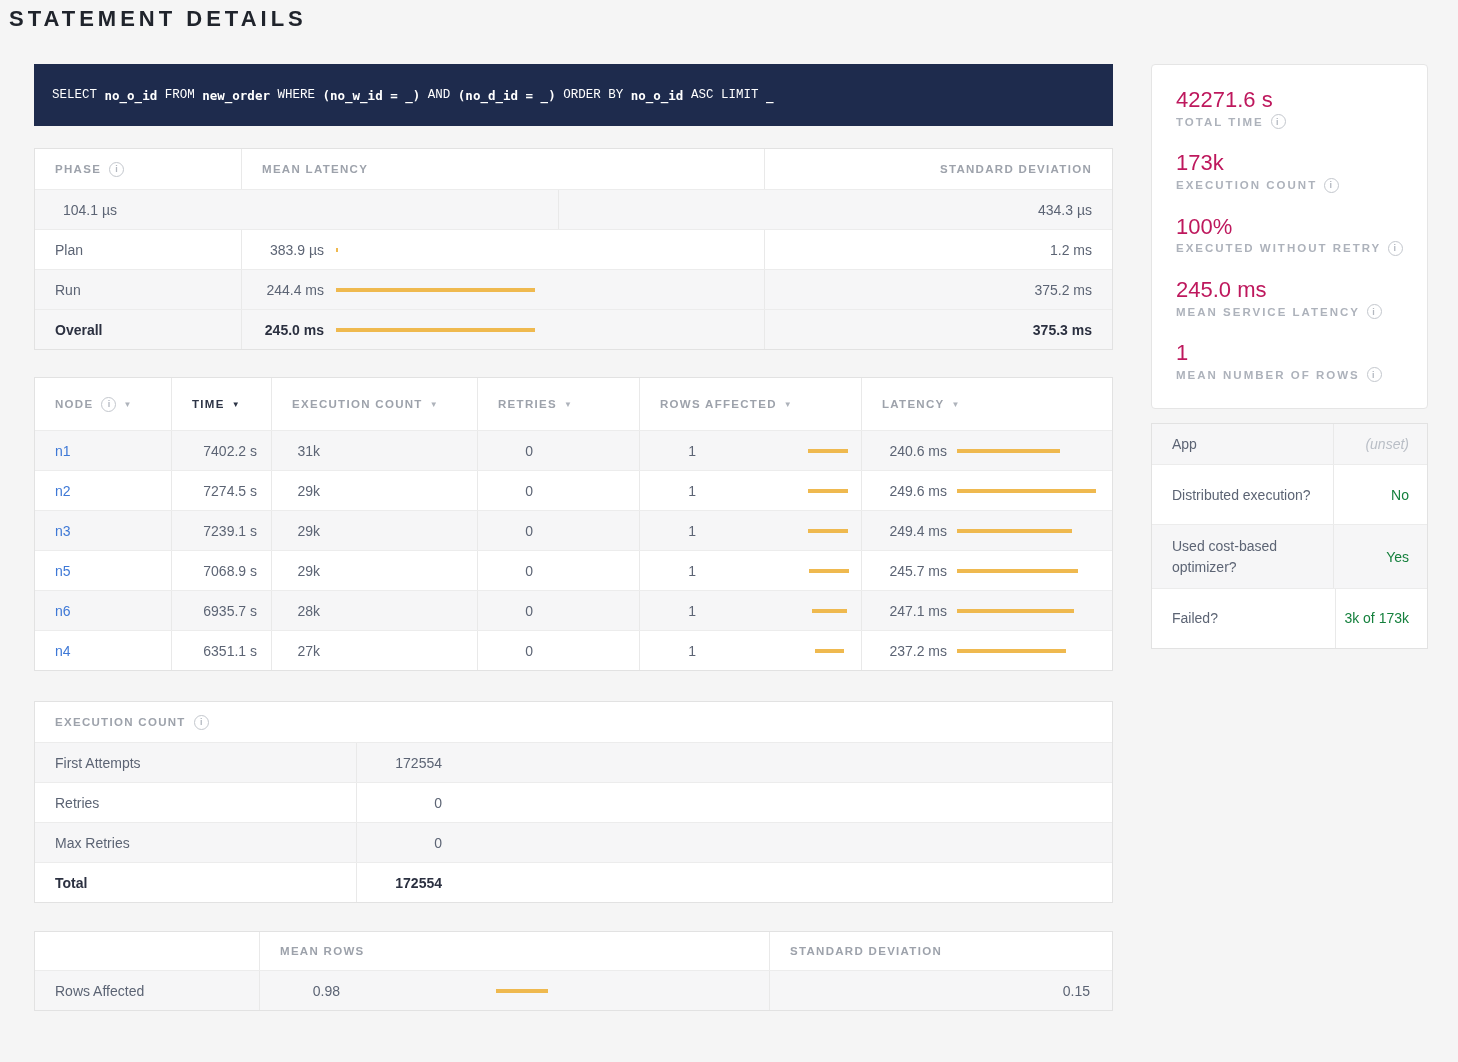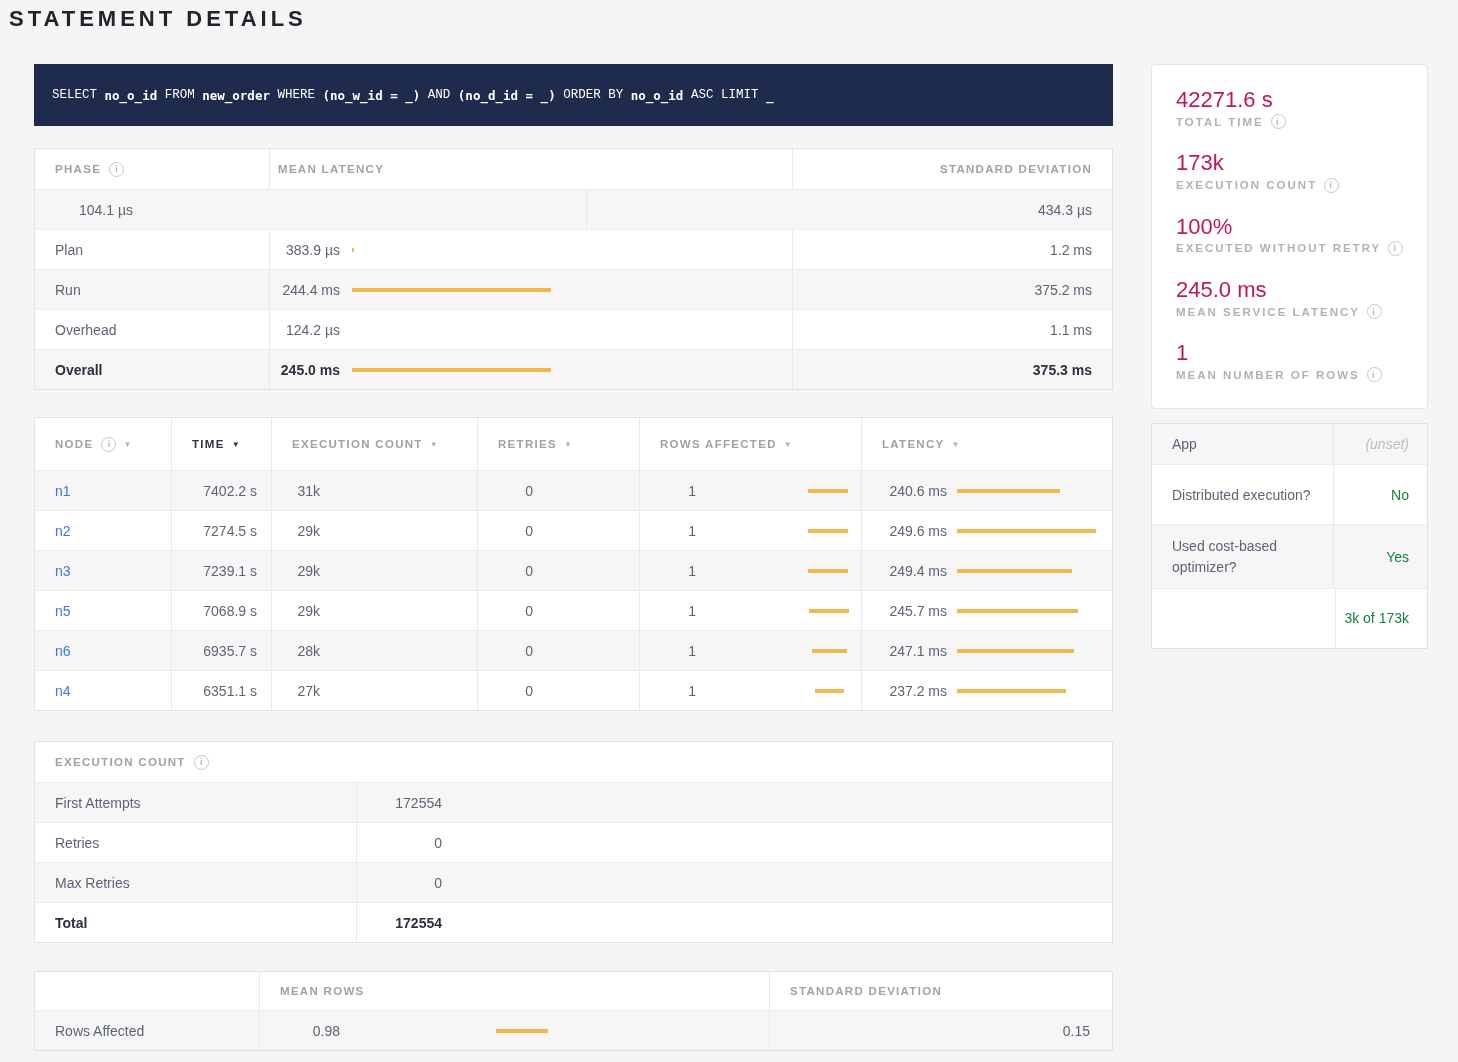--- a/index.html
+++ b/index.html
@@ -32,21 +32,21 @@
   .bold-row .num, .bold-row .lbl { color:#2b3040; font-weight:700; }
 
   
   .bar { position:relative; height:14px; }
   .bar-blue { height:14px; background:#3b79dc; }
   .bar-std  { position:absolute; top:50%; margin-top:-2px; height:4px; background:#efb94f; left:0; }
 
   
   .phase-tbl { margin-top:22px; }
   .c-phase { width:206px; padding-left:20px; }
-  .c-mean  { width:523px; padding-left:8px;margin-left:28px; }
+  .c-mean  { width:523px; padding-left:20px; }
   .c-mean .num { width:62px; text-align:right; font-size:14px; flex:none; }
   .c-mean .bar { margin-left:12px; width:420px; flex:none; }
   .c-std   { flex:1; justify-content:flex-end; padding-right:20px; font-size:14px; }
   .c-phase { font-size:14px; }
 
   
   .node-tbl { margin-top:27px; }
   .node-tbl .trow.head { height:52px; }
   .c-node { width:136px; padding-left:20px; }
   .c-time { width:100px; justify-content:flex-end; padding-right:14px; font-size:14px; }
@@ -149,32 +149,20 @@
           <span class="lbl">Run</span>
         </div>
       <div class="cell c-mean">
         <span class="num">244.4 ms</span>
         <span class="bar"><span class="bar-blue" style="width: 78px;"></span><span class="bar-std" style="width: 199px;"></span></span>
       </div>
       <div class="cell c-std">
           <span>375.2 ms</span>
         </div>
     </div>
-    <div class="trow">
-      <div class="cell c-phase">
-          <span class="lbl">Overhead</span>
-        </div>
-      <div class="cell c-mean">
-        <span class="num">124.2 µs</span>
-        <span class="bar"><span class="bar-blue" style="width: 0px;"></span><span class="bar-std" style="width: 0px;"></span></span>
-      </div>
-      <div class="cell c-std">
-          <span>1.1 ms</span>
-        </div>
-    </div>
     <div class="trow alt bold-row">
       <div class="cell c-phase">
           <span class="lbl">Overall</span>
         </div>
       <div class="cell c-mean">
         <span class="num">245.0 ms</span>
         <span class="bar"><span class="bar-blue" style="width: 78px;"></span><span class="bar-std" style="width: 199px;"></span></span>
       </div>
       <div class="cell c-std">
           <span>375.3 ms</span>
@@ -467,16 +455,17 @@
     </div>
     <div class="app-row r2">
       <div class="app-label">Distributed execution?</div>
       <div class="app-value">No</div>
     </div>
     <div class="app-row r3 alt">
       <div class="app-label">Used cost-based optimizer?</div>
       <div class="app-value">Yes</div>
     </div>
     <div class="app-row r4">
+      <div class="app-label">Failed?</div>
       <div class="app-value" style="max-width:96px; flex:none; margin-left:auto;">3k of 173k</div>
     </div>
   </div>
 </div>
 
 </body></html>

